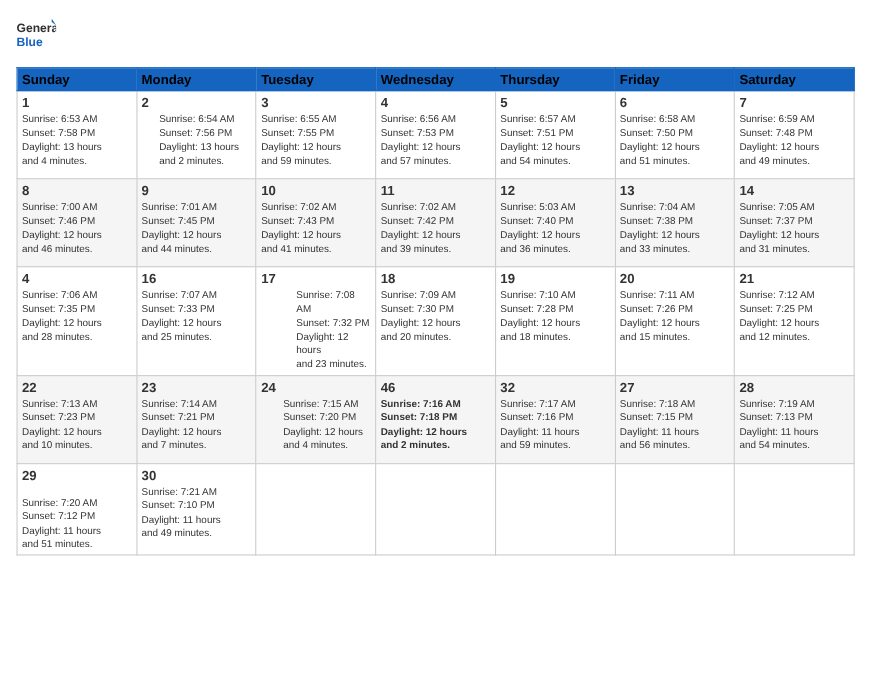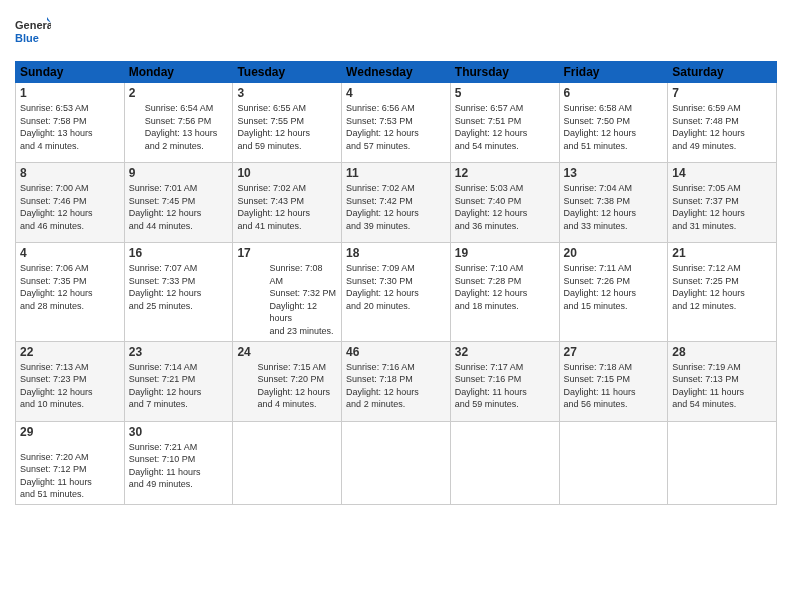--- a/index.html
+++ b/index.html
@@ -284,21 +284,21 @@
           </td>
           <td>
             <span class="day-num">24</span>
             <div class="day-info" style="white-space: pre-line; margin-left: 20px;">Sunrise: 7:15 AM
 Sunset: 7:20 PM
 Daylight: 12 hours
 and 4 minutes.</div>
           </td>
           <td>
             <span class="day-num">46</span>
-            <div class="day-info" style="white-space: pre-line;">Sunrise: 7:16 AM
+            <div class="day-info" style="white-space: pre-line; font-weight: bold;">Sunrise: 7:16 AM
 Sunset: 7:18 PM
 Daylight: 12 hours
 and 2 minutes.</div>
           </td>
           <td>
             <span class="day-num">32</span>
             <div class="day-info" style="white-space: pre-line;">Sunrise: 7:17 AM
 Sunset: 7:16 PM
 Daylight: 11 hours
 and 59 minutes.</div>

